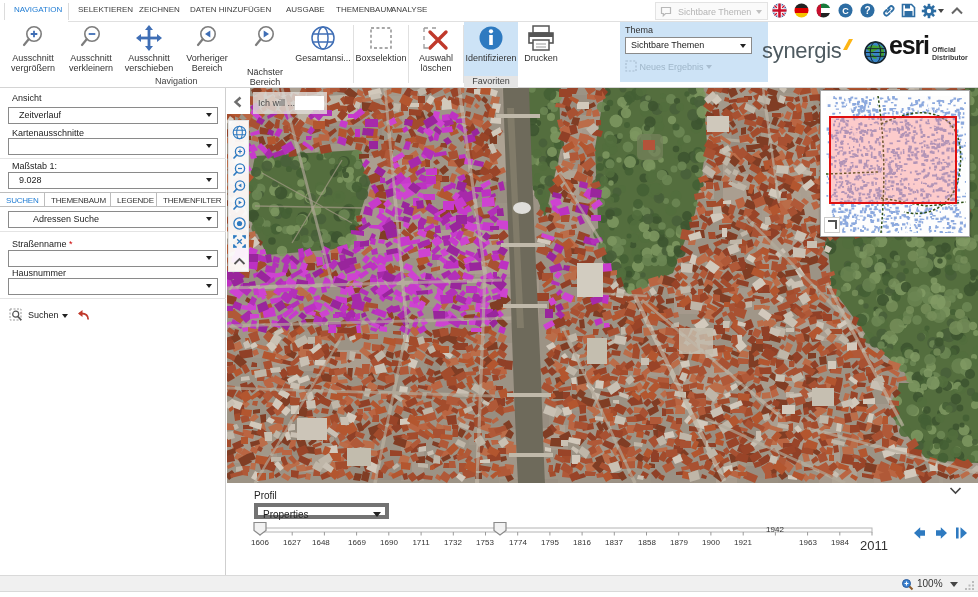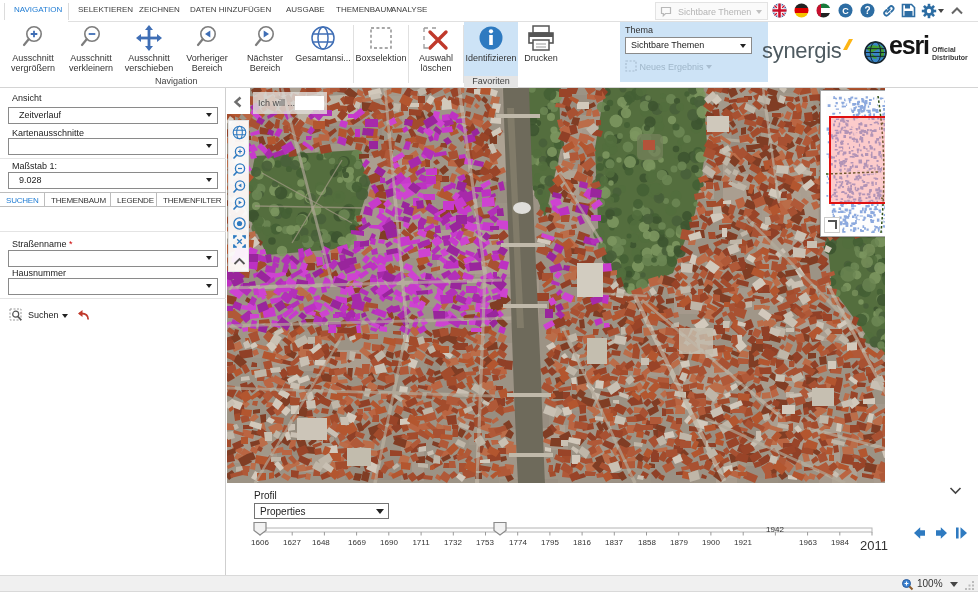--- a/index.html
+++ b/index.html
@@ -26,21 +26,21 @@
 #sidebar { position:absolute; left:0; top:88px; width:226px; height:487px; background:#fff;
   border-right:1px solid #cfcfcf; font-size:9px; color:#222; }
 .sb-label { position:absolute; left:12px; font-size:9px; color:#222; }
 .sb-select { position:absolute; left:8px; width:210px; height:17px; border:1px solid #8a8a8a;
   background:#fff; font-size:9px; line-height:15px; color:#222; padding-left:10px; }
 .sb-select .car { position:absolute; right:5px; top:5px; width:0; height:0;
   border-left:3.5px solid transparent; border-right:3.5px solid transparent; border-top:4.5px solid #222; }
 .sb-sep { position:absolute; left:0; width:226px; height:1px; background:#e4e4e4; }
 
 
-#map { position:absolute; left:227px; top:88px; width:658px; height:395px; overflow:hidden; }
+#map { position:absolute; left:227px; top:88px; width:751px; height:395px; overflow:hidden; }
 
 
 #bottompanel { position:absolute; left:227px; top:483px; width:751px; height:92px; background:#fff; }
 #statusbar { position:absolute; left:0; top:575px; width:978px; height:17px; background:#f0f0f0;
   border-top:1px solid #d9d9d9; border-bottom:1px solid #d9d9d9; }
 </style>
 </head>
 <body>
 <div id="app">
 
@@ -178,21 +178,21 @@
             <path d="M16.3 6.6L11 10l5.3 3.4z" fill="#3f6eb5"></path>
           </svg></div>
 <div class="tlabel" style="margin-top:1px;">Vorheriger<br>Bereich</div>
       </div>
 <div class="tool" style="left:236px;width:58px;">
 <div class="ticon"><svg width="26" height="26" viewBox="0 0 26 26">
             <circle cx="14" cy="10" r="7.2" fill="none" stroke="#7d7d7d" stroke-width="1.6"></circle>
             <path d="M8.7 15.2L4 21" stroke="#7d7d7d" stroke-width="2.2" stroke-linecap="round"></path>
             <path d="M11.7 6.6L17 10l-5.3 3.4z" fill="#3f6eb5"></path>
           </svg></div>
-<div class="tlabel" style="margin-top:1px;">Nächster<br>Bereich</div>
+<div class="tlabel" style="margin-top:15px;">Nächster<br>Bereich</div>
       </div>
 <div class="tool" style="left:294px;width:58px;">
 <div class="ticon"><svg width="28" height="28" viewBox="0 0 28 28">
             <g fill="none" stroke="#3f6eb5" stroke-width="1.5">
               <circle cx="14" cy="14" r="11"></circle>
               <ellipse cx="14" cy="14" rx="5" ry="11"></ellipse>
               <path d="M3.6 10h20.8M3.6 18h20.8"></path>
             </g>
           </svg></div>
 <div class="tlabel" style="margin-top:1px;">Gesamtansi...</div>
@@ -276,20 +276,21 @@
   <div class="sb-select" style="top:84px;">9.028<span class="car"></span></div>
   <div style="position:absolute;left:0;top:104px;width:226px;height:15px;border-top:1px solid #bdbdbd;border-bottom:1px solid #bdbdbd;font-size:8px;letter-spacing:-0.2px;">
     <span style="position:absolute;left:6px;top:3px;color:#1e7bd3;">SUCHEN</span>
     <span style="position:absolute;left:44px;top:0;width:1px;height:14px;background:#bdbdbd;"></span>
     <span style="position:absolute;left:51px;top:3px;color:#333;">THEMENBAUM</span>
     <span style="position:absolute;left:110px;top:0;width:1px;height:14px;background:#bdbdbd;"></span>
     <span style="position:absolute;left:117px;top:3px;color:#333;">LEGENDE</span>
     <span style="position:absolute;left:156px;top:0;width:1px;height:14px;background:#bdbdbd;"></span>
     <span style="position:absolute;left:163px;top:3px;color:#333;">THEMENFILTER</span>
   </div>
+  <div class="sb-select" style="top:123px;padding-left:24px;">Adressen Suche<span class="car"></span></div>
   <div class="sb-sep" style="top:143px;"></div>
   <div class="sb-label" style="top:151px;">Straßenname<span style="color:#c00;"> *</span></div>
   <div class="sb-select" style="top:162px;">&nbsp;<span class="car"></span></div>
   <div class="sb-label" style="top:180px;">Hausnummer</div>
   <div class="sb-select" style="top:190px;">&nbsp;<span class="car"></span></div>
   <div class="sb-sep" style="top:210px;"></div>
   <div style="position:absolute;left:0;top:218px;width:226px;height:24px;">
 <svg width="16" height="16" viewBox="0 0 16 16" style="position:absolute;left:9px;top:2px;">
           <rect x="1" y="1" width="11" height="11" fill="none" stroke="#999" stroke-width="1" stroke-dasharray="2,1.5"></rect>
           <circle cx="6.7" cy="6.2" r="3" fill="none" stroke="#555" stroke-width="1.2"></circle>
@@ -1396,21 +1397,21 @@
           <path d="M1.5 7L6.5 2l5 5" fill="none" stroke="#555" stroke-width="1.8"></path>
         </svg>
       </div>
 </div>
 
 <div id="bottompanel">
   <svg width="13" height="9" viewBox="0 0 13 9" style="position:absolute;right:16px;top:3px;">
         <path d="M1.5 2l5 5 5-5" fill="none" stroke="#444" stroke-width="1.6"></path>
       </svg>
 <div style="position:absolute;left:27px;top:7px;font-size:10px;color:#222;">Profil</div>
-<div style="position:absolute;left:27px;top:20px;width:135px;height:16px;background:#fff;border:1px solid #737373;text-align:right;">
+<div style="position:absolute;left:27px;top:20px;width:135px;height:16px;background:#fff;border:4px solid #737373;text-align:right;">
 <span style="position:absolute;left:5px;top:2px;font-size:10px;color:#222;">Properties</span>
 <span style="position:absolute;right:4px;top:5px;width:0;height:0;border-left:4px solid transparent;border-right:4px solid transparent;border-top:5px solid #222;"></span>
       </div>
 <svg width="751" height="40" style="position:absolute;left:0;top:38px;" viewBox="0 0 751 40">
         <rect x="33" y="7" width="612" height="4" fill="#fdfdfd" stroke="#b4b4b4" stroke-width="1"></rect>
         <path d="M33.0 11v3.5" stroke="#9a9a9a" stroke-width="1"></path>
         <path d="M65.2 11v3.5" stroke="#9a9a9a" stroke-width="1"></path>
         <path d="M97.4 11v3.5" stroke="#9a9a9a" stroke-width="1"></path>
         <path d="M129.6 11v3.5" stroke="#9a9a9a" stroke-width="1"></path>
         <path d="M161.8 11v3.5" stroke="#9a9a9a" stroke-width="1"></path>

